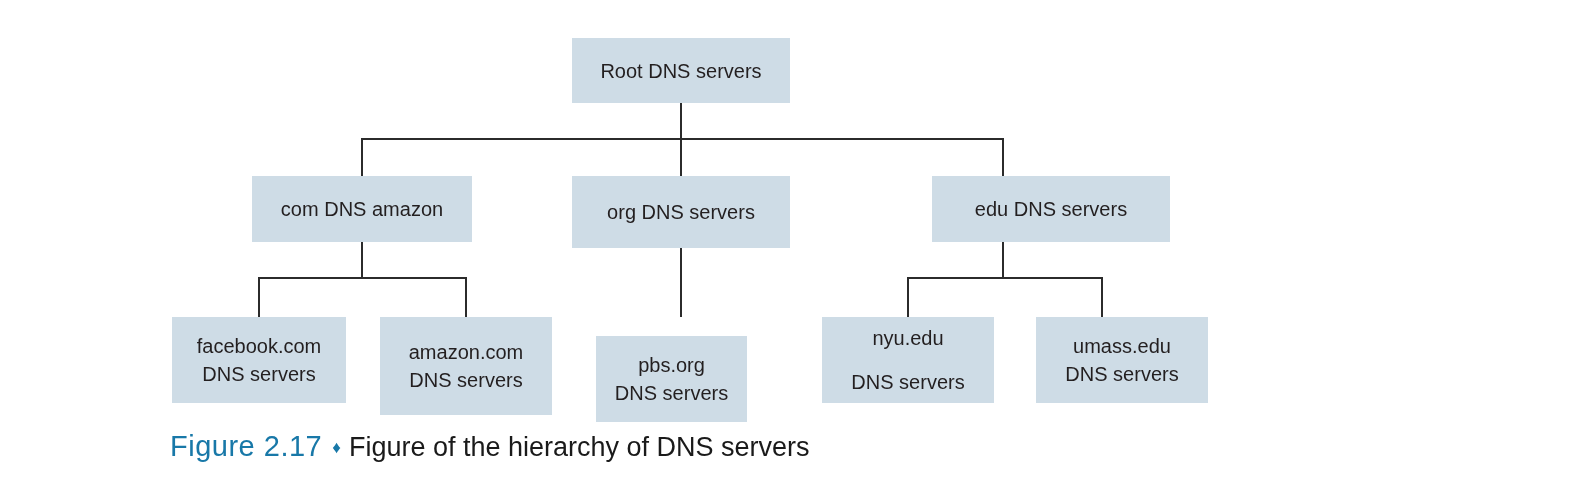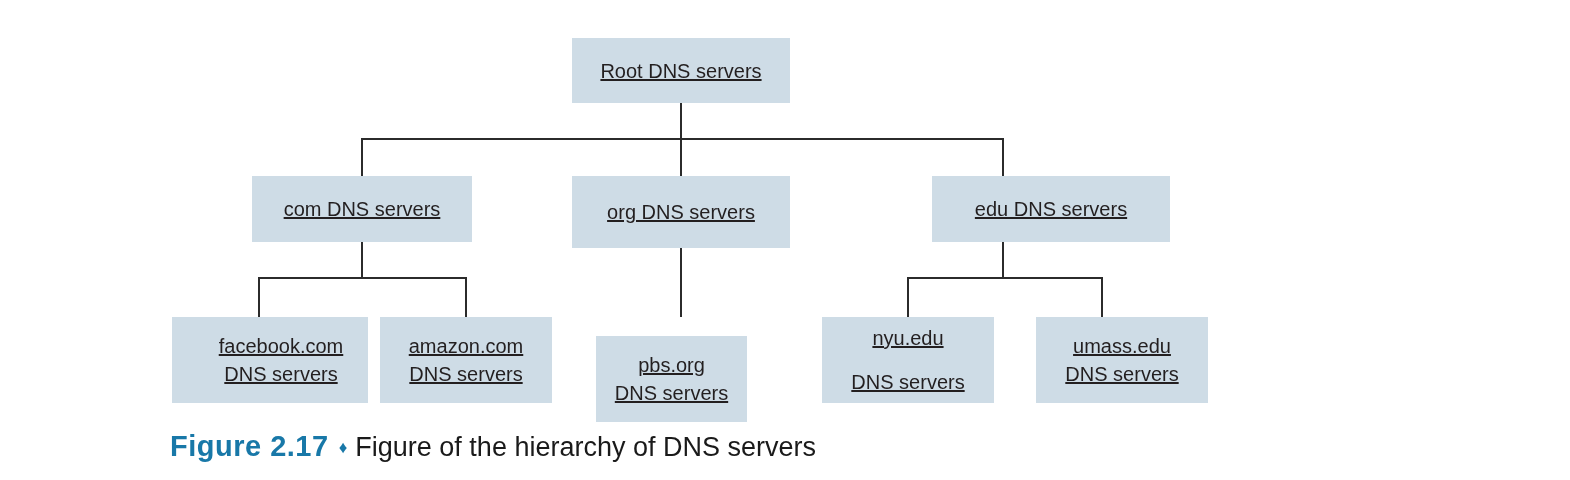--- a/index.html
+++ b/index.html
@@ -20,40 +20,39 @@
     background: var(--box-fill, #cedce6);
     color: var(--text, #231f20);
     display: flex;
     flex-direction: column;
     align-items: center;
     justify-content: center;
     text-align: center;
     font-size: 20px;
     line-height: 28px;
     z-index: 2;
-    text-decoration: underline;
   }
   .edge {
     position: absolute;
     background: var(--line, #2b2b2b);
     z-index: 1;
   }
   .edge.h { height: 2px; }
   .edge.v { width: 2px; }
   .caption {
     position: absolute;
     left: 170px;
     top: 430px;
     white-space: nowrap;
     font-size: 27px;
     color: #1a1a1a;
   }
   .caption .fig-label {
     color: var(--caption-accent, #1878a8);
-    font-weight: bold;
+    font-weight: normal;
     font-size: 29px;
     letter-spacing: 0.5px;
   }
   .caption .bullet {
     color: var(--caption-accent, #1878a8);
     font-size: 17px;
     padding: 0 8px 0 10px;
     vertical-align: 3px;
   }
 </style>
@@ -78,34 +77,34 @@
   <div class="edge v" style="left:1002px; top:241px; height:38px;"></div>
   <div class="edge h" style="left:907px; top:277px; width:196px;"></div>
   <div class="edge v" style="left:907px; top:277px; height:40px;"></div>
   <div class="edge v" style="left:1101px; top:277px; height:40px;"></div>
 
   <div class="node" style="left:572px; top:38px; width:218px; height:65px;">
     <span>Root DNS servers</span>
   </div>
 
   <div class="node" style="left:252px; top:176px; width:220px; height:66px;">
-    <span>com DNS servers</span>
+    <span>com DNS amazon</span>
   </div>
   <div class="node" style="left:572px; top:176px; width:218px; height:72px;">
     <span>org DNS servers</span>
   </div>
   <div class="node" style="left:932px; top:176px; width:238px; height:66px;">
     <span>edu DNS servers</span>
   </div>
 
-  <div class="node" style="left:172px; top:317px; width:174px; height:86px;padding-left:22px;">
+  <div class="node" style="left:172px; top:317px; width:174px; height:86px;">
     <span>facebook.com</span>
     <span>DNS servers</span>
   </div>
-  <div class="node" style="left:380px; top:317px; width:172px; height:86px;justify-content:center;">
+  <div class="node" style="left:380px; top:317px; width:172px; height:98px;justify-content:center;">
     <span>amazon.com</span>
     <span>DNS servers</span>
   </div>
   <div class="node" style="left:596px; top:336px; width:151px; height:86px;">
     <span>pbs.org</span>
     <span>DNS servers</span>
   </div>
   <div class="node" style="left:822px; top:317px; width:172px; height:86px;gap:16px;">
     <span>nyu.edu</span>
     <span>DNS servers</span>

